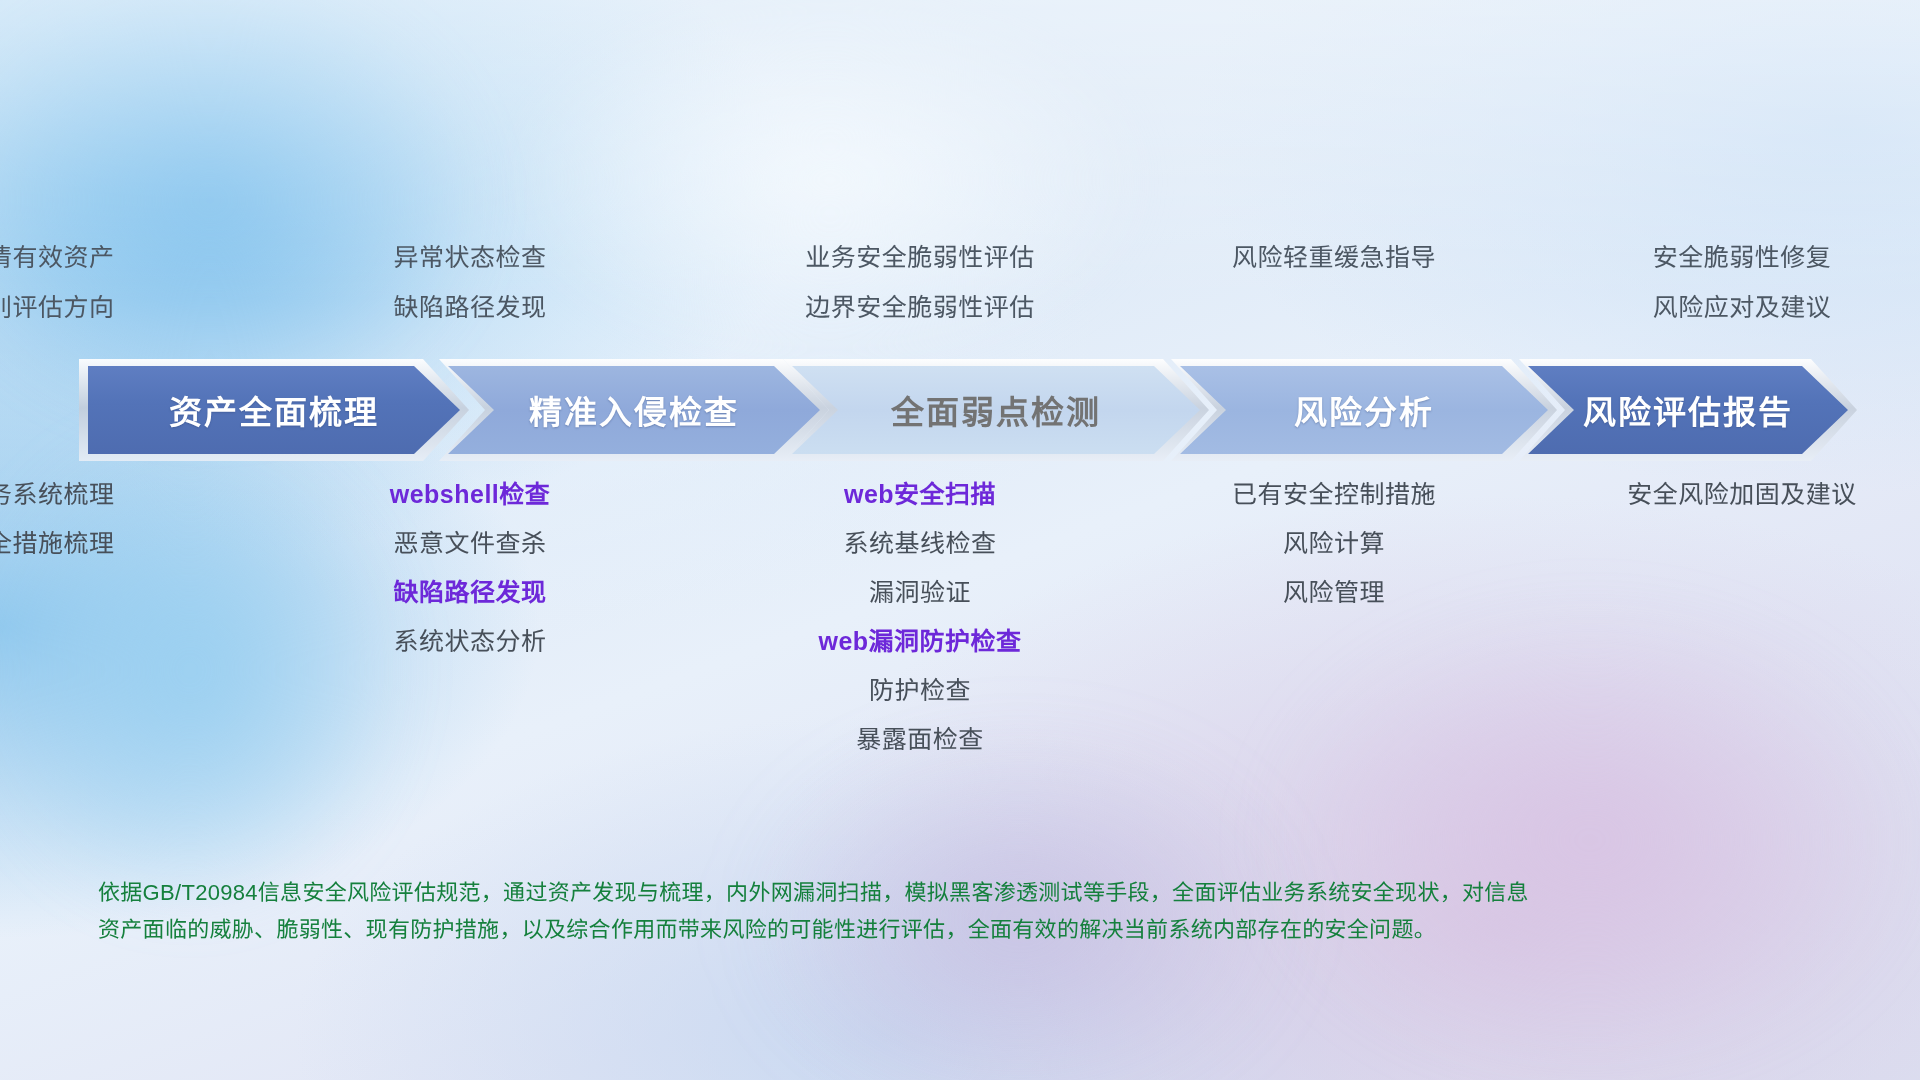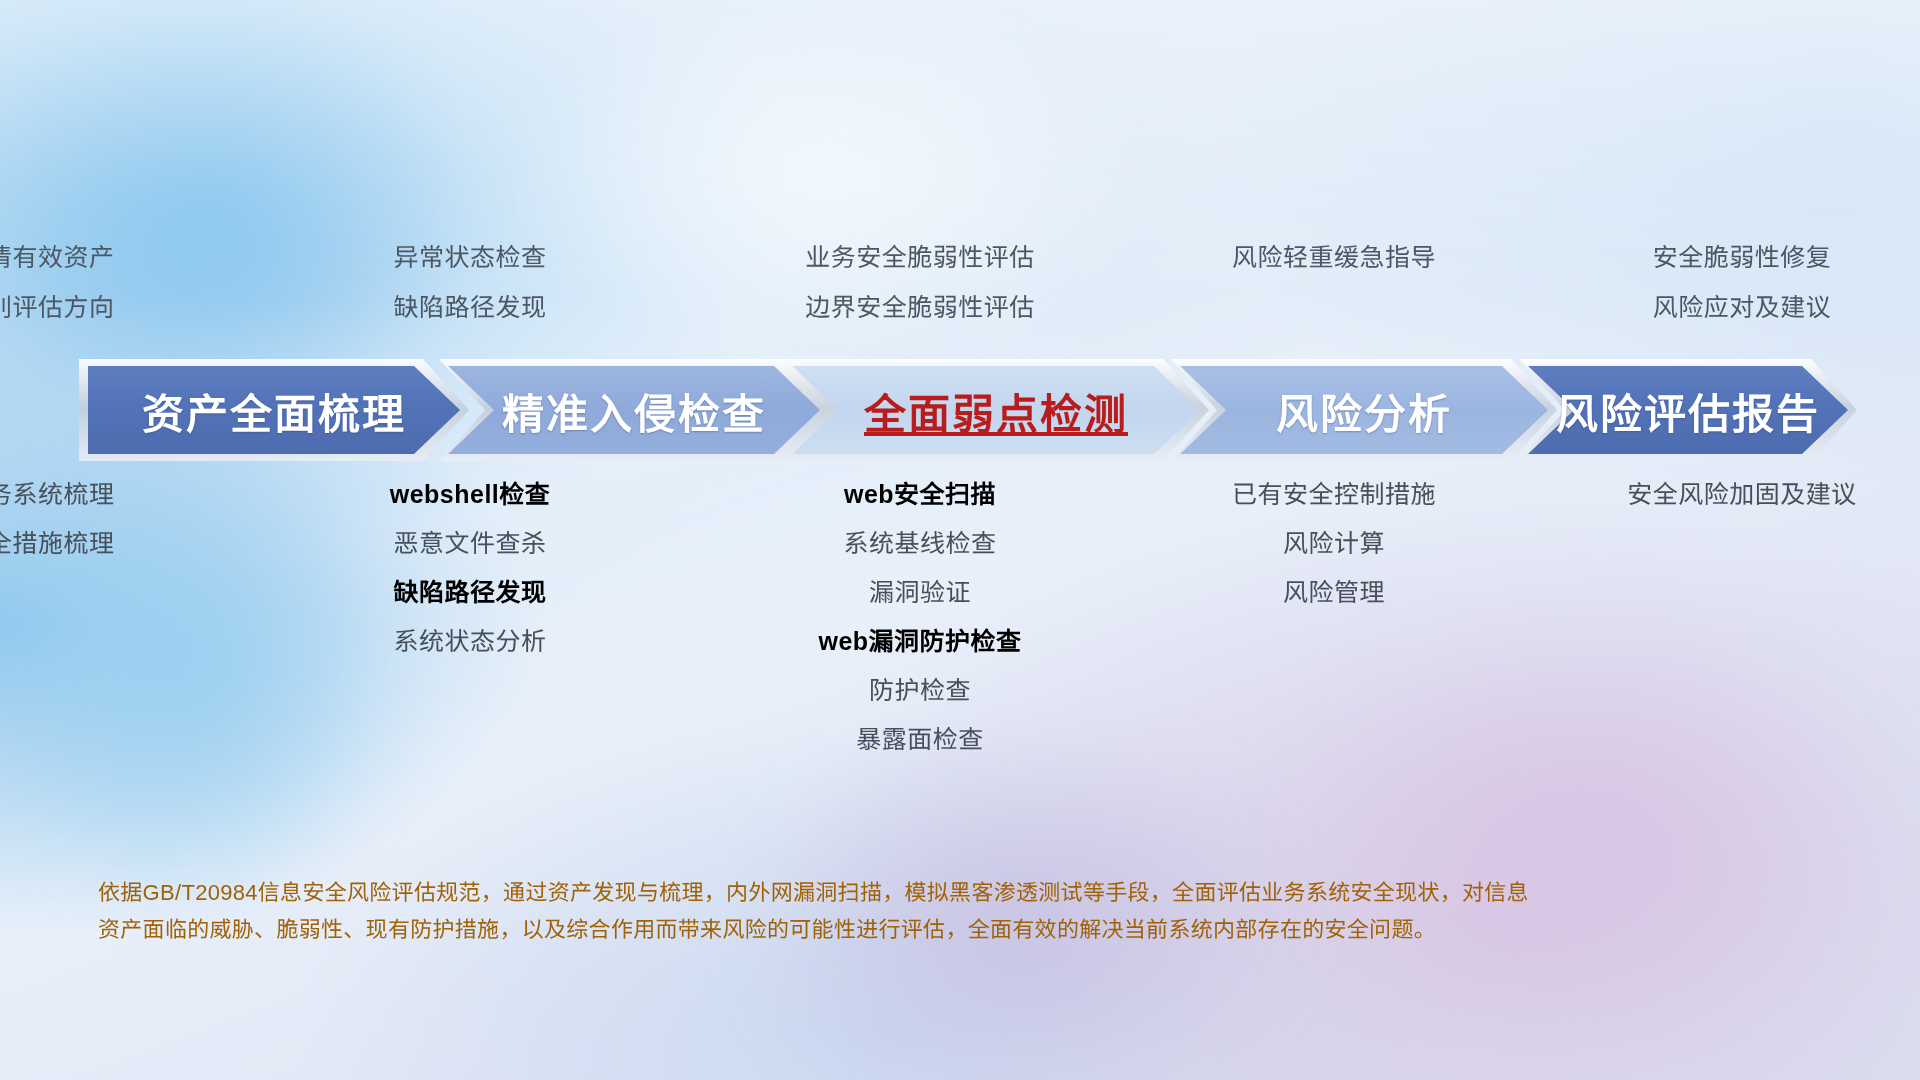--- a/index.html
+++ b/index.html
@@ -124,21 +124,21 @@
     align-items: center;
     justify-content: center;
     box-sizing: border-box;
   }
   .chev .shape {
     position: absolute;
     inset: 0;
   }
   .chev .label {
     position: relative;
-    font-size: 42px;
+    font-size: 33px;
     font-weight: bold;
     letter-spacing: 2px;
     white-space: nowrap;
     z-index: 3;
   }
   
   .chev .bevel {
     position: absolute;
     left: -9px; top: -7px;
     width: calc(100% + 18px);
@@ -166,58 +166,58 @@
   .face-mid {
     background: linear-gradient(180deg, #9db6e0 0%, #8fa9da 50%, #94afdd 100%);
   }
   .face-light {
     background: linear-gradient(180deg, #cfe0f2 0%, #c3d6ee 50%, #cbdef1 100%);
   }
   .face-mid2 {
     background: linear-gradient(180deg, #a9c0e6 0%, #9bb5e0 50%, #a2bbe3 100%);
   }
   .txt-white { color: #ffffff; text-shadow: 0 1px 2px rgba(40,60,110,0.35); }
-  .txt-navy  { color: #b91c1c; text-decoration: underline; }
+  .txt-navy  { color: #737373; }
 
   
   #bottom-lists {
     position: absolute;
     left: 0;
     top: 470px;
     width: 1920px;
     display: grid;
     grid-template-columns: repeat(5, 1fr);
   }
   .bot-col { text-align: center; }
   .bot-col .item {
     font-size: 25px;
     color: #474f59;
     line-height: 49px;
     letter-spacing: 0.5px;
     white-space: nowrap;
   }
   .bot-col .item.en {
     font-weight: bold;
-    color: #000000;
+    color: #6d28d9;
   }
   #bot-col-1 { transform: translateX(-154px); }
   #bot-col-2 { transform: translateX(-106px); }
   #bot-col-3 { transform: translateX(-40px); }
   #bot-col-4 { transform: translateX(-10px); }
   #bot-col-5 { transform: translateX(14px); }
 
   
   #footer-note {
     position: absolute;
     left: 98px;
     top: 874px;
     width: 1560px;
     font-size: 22px;
     line-height: 37px;
-    color: #a16207;
+    color: #15803d;
     letter-spacing: 0.3px;
   }
   #footer-note .line { display: block; }
 </style>
 </head>
 <body>
 
 <div id="bg-root">
   <div id="bg-blob-e"></div>
   <div id="bg-blob-a"></div>

